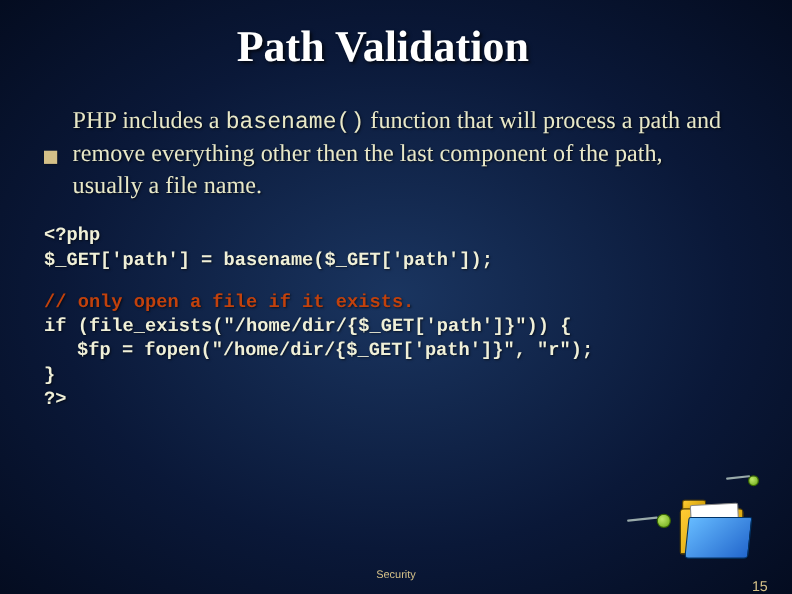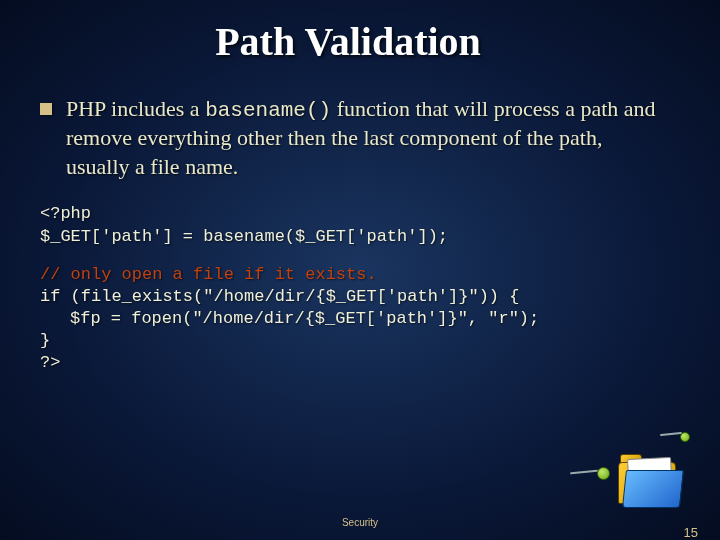--- a/index.html
+++ b/index.html
@@ -22,21 +22,21 @@
     font-size: 40px;
     font-weight: bold;
     color: #ffffff;
     text-align: center;
     text-shadow: 2px 2px 3px rgba(0,0,0,0.7);
     margin-bottom: 30px;
     font-family: 'Times New Roman', Georgia, serif;
   }
   .bullet-row {
     display: flex;
-    align-items: flex-start;
+    align-items: center;
     margin-bottom: 22px;
   }
   .bullet {
     width: 12px;
     height: 12px;
     background: #d4c088;
     margin-right: 14px;
     margin-top: 8px;
     flex-shrink: 0;
     box-shadow: 1px 1px 2px rgba(0,0,0,0.6);
@@ -52,20 +52,21 @@
     font-size: 21px;
   }
   .code-block {
     font-family: 'Courier New', monospace;
     font-size: 17px;
     line-height: 1.3;
     color: #f0f0d8;
     text-shadow: 1px 1px 2px rgba(0,0,0,0.6);
     white-space: pre;
     margin-bottom: 16px;
+    font-weight: bold;
   }
   .code-block .comment {
     color: #c2410c;
   }
   .indent { padding-left: 30px; }
   .footer-label {
     position: absolute;
     bottom: 12px;
     left: 50%;
     transform: translateX(-50%);

